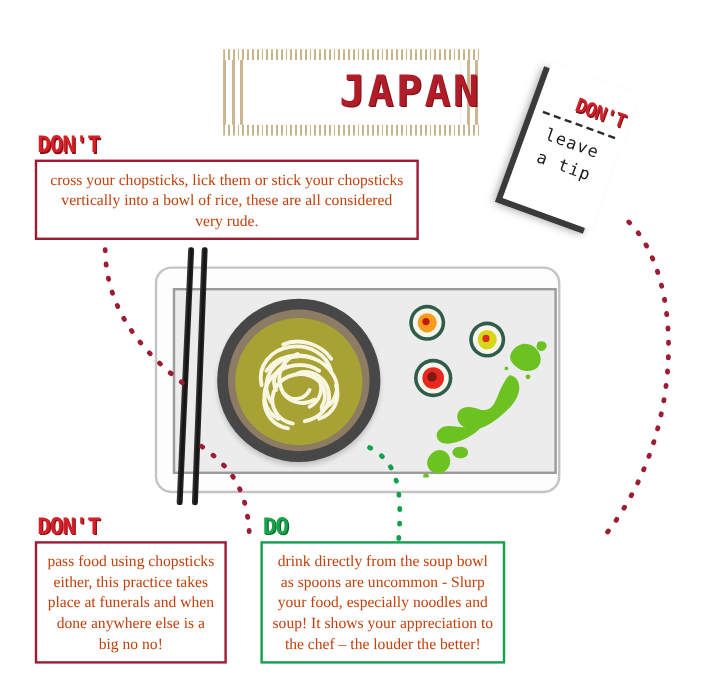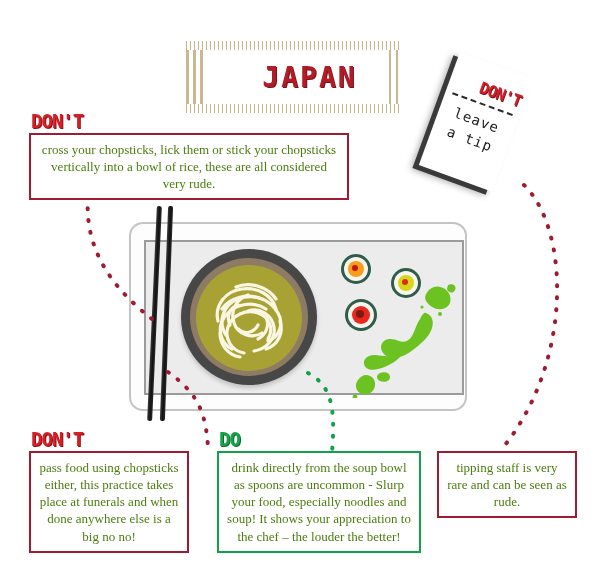--- a/index.html
+++ b/index.html
@@ -47,24 +47,24 @@
     top: 9px;
     right: 17px;
     bottom: 9px;
     background: #ffffff;
   }
   .title-text {
     position: absolute;
     left: 0; right: 0;
     top: 50%;
     transform: translateY(-50%);
-    text-align: center;
+    text-align: right;
     font-family: "DejaVu Sans Mono", monospace;
     font-weight: bold;
-    font-size: 28px;
+    font-size: 36px;
     letter-spacing: 2px;
     color: #b01c28;
     text-shadow: 1px 1px 0 #7d0f18;
     padding-left: 32px;
   }
 
   
   .tag {
     position: absolute;
     font-family: "DejaVu Sans Mono", monospace;
@@ -83,21 +83,21 @@
   .tbox {
     position: absolute;
     box-sizing: border-box;
     background: #ffffff;
     border: 2px solid #9e1b32;
     padding: 6px 8px;
     text-align: center;
     font-family: "Liberation Serif", serif;
     font-size: 13px;
     line-height: 1.32;
-    color: #4d7c0f;
+    color: #c2410c;
     z-index: 6;
   }
   .tbox.green { border-color: #12a14b; }
 
   
   .tray-outer {
     position: absolute;
     left: 129px;
     top: 222px;
     width: 338px;
@@ -366,15 +366,14 @@
 
   <div class="tag" style="left:31px; top:110px;">DON'T</div>
   <div class="tbox" style="left:29px; top:133px; width:320px;">cross your chopsticks, lick them or stick your chopsticks vertically into a bowl of rice, these are all considered very rude.</div>
 
   <div class="tag" style="left:31px; top:428px;">DON'T</div>
   <div class="tbox" style="left:29px; top:451px; width:160px;">pass food using chopsticks either, this practice takes place at funerals and when done anywhere else is a big no no!</div>
 
   <div class="tag green" style="left:219px; top:428px;">DO</div>
   <div class="tbox green" style="left:217px; top:451px; width:204px;">drink directly from the soup bowl as spoons are uncommon - Slurp your food, especially noodles and soup! It shows your appreciation to the chef – the louder the better!</div>
 
-  <div class="tbox" style="left:437px; top:451px; width:140px;">tipping staff is very rare and can be seen as rude.</div>
 
 </div>
 
 </body></html>

